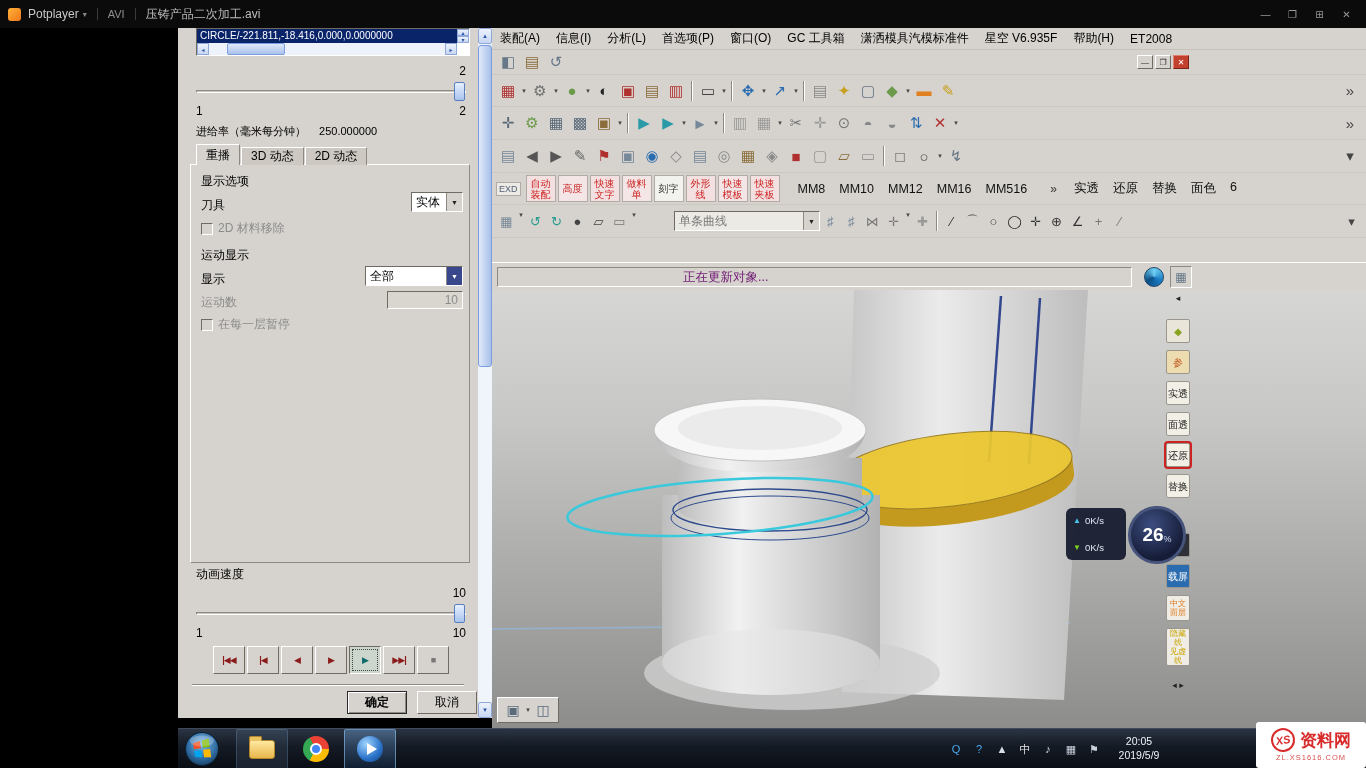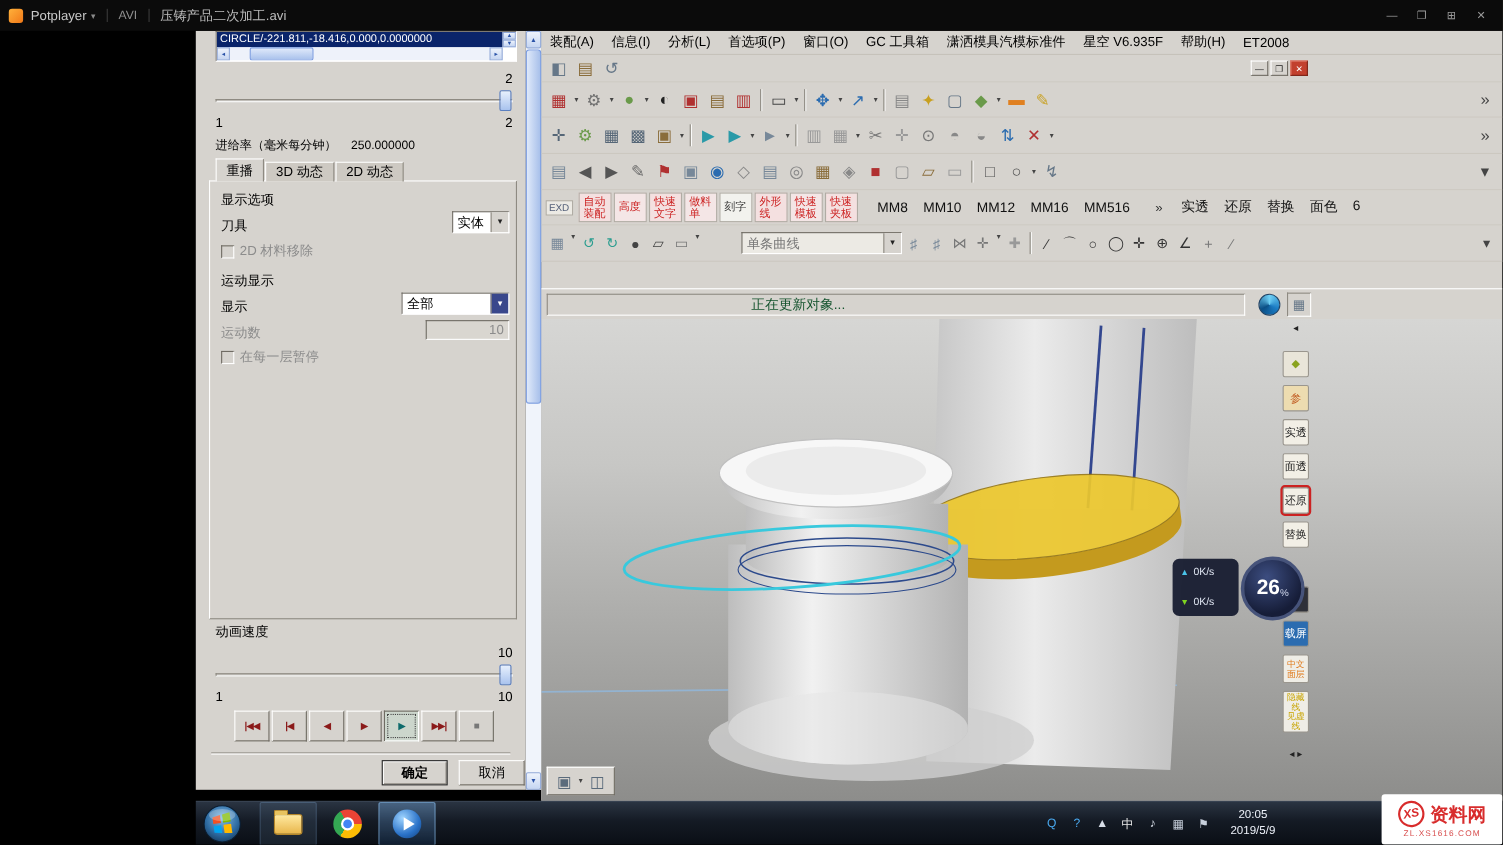--- a/index.html
+++ b/index.html
@@ -35,34 +35,34 @@
   .row2{top:79px;height:33px;}
   .row3{top:112px;height:33px;}
   .row4{top:145px;height:32px;}
   .row5{top:177px;height:33px;}
   .ticon{width:24px;height:24px;display:flex;align-items:center;justify-content:center;font-size:15px;flex:none;}
   .row5 .ticon{width:21px;height:21px;font-size:13px;}
   .tsep{width:2px;height:20px;border-left:1px solid #8e8a82;border-right:1px solid #fff;margin:0 3px;flex:none;}
   .tdd{font-size:7px;color:#444;width:8px;flex:none;text-align:center;}
   .push{margin-left:auto;}
   .exd{font-size:9px;color:#55617a;border:1px solid #b0aca4;padding:1px 2px;margin-right:4px;background:#eceae4;flex:none;}
-  .qbtn{width:30px;height:27px;font-size:10px;line-height:11px;white-space:pre-line;display:inline-flex;align-items:center;justify-content:center;border:1px solid #b0aca4;margin:0 1px;flex:none;}
+  .qbtn{width:30px;height:27px;font-size:10px;line-height:11px;white-space:pre-line;display:inline-flex;align-items:center;justify-content:center;text-align:center;border:1px solid #b0aca4;margin:0 1px;flex:none;}
   .mmgrp{display:flex;margin-left:10px;}
   .flatbtn{font-size:12.5px;padding:2px 7px;color:#111;white-space:nowrap;flex:none;}
   .ovf{margin-left:16px;font-size:12px;color:#333;flex:none;}
   .viewgrp{display:flex;margin-left:10px;}
   .combo{display:inline-flex;height:20px;background:#fff;border:1px solid;border-color:#6f6b63 #fff #fff #6f6b63;align-items:center;}
   .combo-val{flex:1;font-size:12px;padding:0 4px;white-space:nowrap;overflow:hidden;}
   .combo-btn{width:16px;height:100%;background:#d6d3ce;border-left:1px solid #8e8a82;font-size:7px;display:flex;align-items:center;justify-content:center;color:#222;flex:none;}
   .combo-btn.dark{background:#39478c;color:#fff;}
   .combo.gray{background:#eceae4;color:#777;}
   .curvecombo{width:146px;margin-left:36px;flex:none;}
 
   .statusbar{position:absolute;left:0;top:234px;width:874px;height:28px;background:#d6d3ce;border-top:1px solid #fff;}
-  .status-field{position:absolute;left:5px;top:4px;width:635px;height:20px;border:1px solid;border-color:#8e8a82 #fff #fff #8e8a82;font-size:12.5px;display:flex;align-items:center;padding-left:185px;color:#14532d;background:#d6d3ce;}
+  .status-field{position:absolute;left:5px;top:4px;width:635px;height:20px;border:1px solid;border-color:#8e8a82 #fff #fff #8e8a82;font-size:12.5px;display:flex;align-items:center;padding-left:185px;color:#701a75;background:#d6d3ce;}
   .spinner{position:absolute;left:652px;top:4px;width:20px;height:20px;border-radius:50%;background:conic-gradient(#6fd0f5,#1a7ac2,#0b4f86,#6fd0f5);border:1px solid #246;}
   .status-panel{position:absolute;left:678px;top:3px;width:22px;height:22px;border:1px solid;border-color:#8e8a82 #fff #fff #8e8a82;display:flex;align-items:center;justify-content:center;font-size:12px;color:#667788;}
 
   .viewport{position:absolute;left:0;top:262px;width:874px;height:438px;background:linear-gradient(180deg,#d6d6d4 0%,#c7c7c5 30%,#a6a6a4 70%,#8d8d8b 100%);}
   .viewport svg{position:absolute;left:0;top:0;}
 
   
   .strip{position:absolute;left:1164px;top:292px;width:28px;display:flex;flex-direction:column;align-items:center;gap:7px;z-index:5;}
   .sbtn{width:24px;min-height:24px;font-size:10px;line-height:11px;display:flex;align-items:center;justify-content:center;text-align:center;white-space:pre-line;border:1px solid #9a968e;border-radius:2px;flex:none;}
   .sbtn.s8{font-size:8px;line-height:9px;min-height:26px;}

